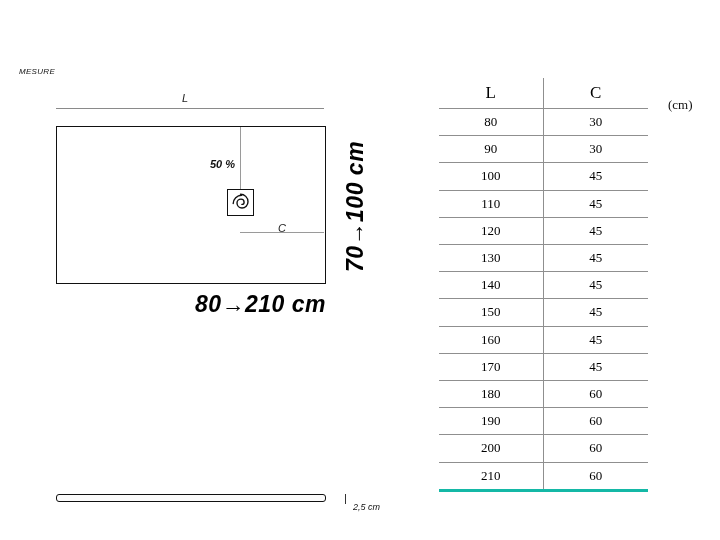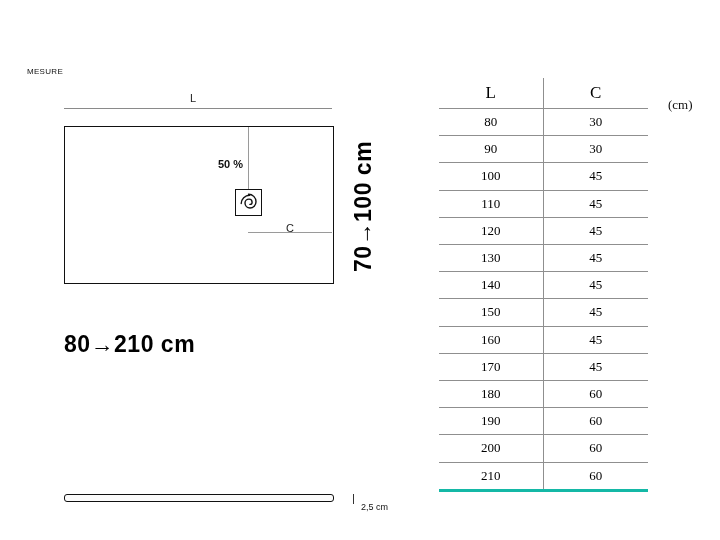--- a/index.html
+++ b/index.html
@@ -12,24 +12,25 @@
     height: 540px;
     position: relative;
     font-family: "Liberation Sans", sans-serif;
     color: #000000;
     overflow: hidden;
   }
 
   
   #drawing {
     position: absolute;
-    left: 16px;
+    left: 8px;
     top: 0;
     width: 420px;
     height: 540px;
+    font-style: italic;
   }
 
   .label-mesure {
     position: absolute;
     left: 11px;
     top: 67px;
     font-size: 8px;
     letter-spacing: 0.3px;
     color: #111;
   }
@@ -128,26 +129,25 @@
     justify-content: center;
     white-space: nowrap;
   }
 
   
   .dim-horiz {
     position: absolute;
     left: 48px;
     top: 291px;
     width: 270px;
-    text-align: left;
+    text-align: right;
     font-size: 23px;
     font-weight: 700;
     letter-spacing: 0.5px;
     white-space: nowrap;
-    margin-top: 40px;
   }
 
   
   .side-view {
     position: absolute;
     left: 48px;
     top: 494px;
     width: 270px;
     height: 8px;
     border: 1.2px solid #111;

